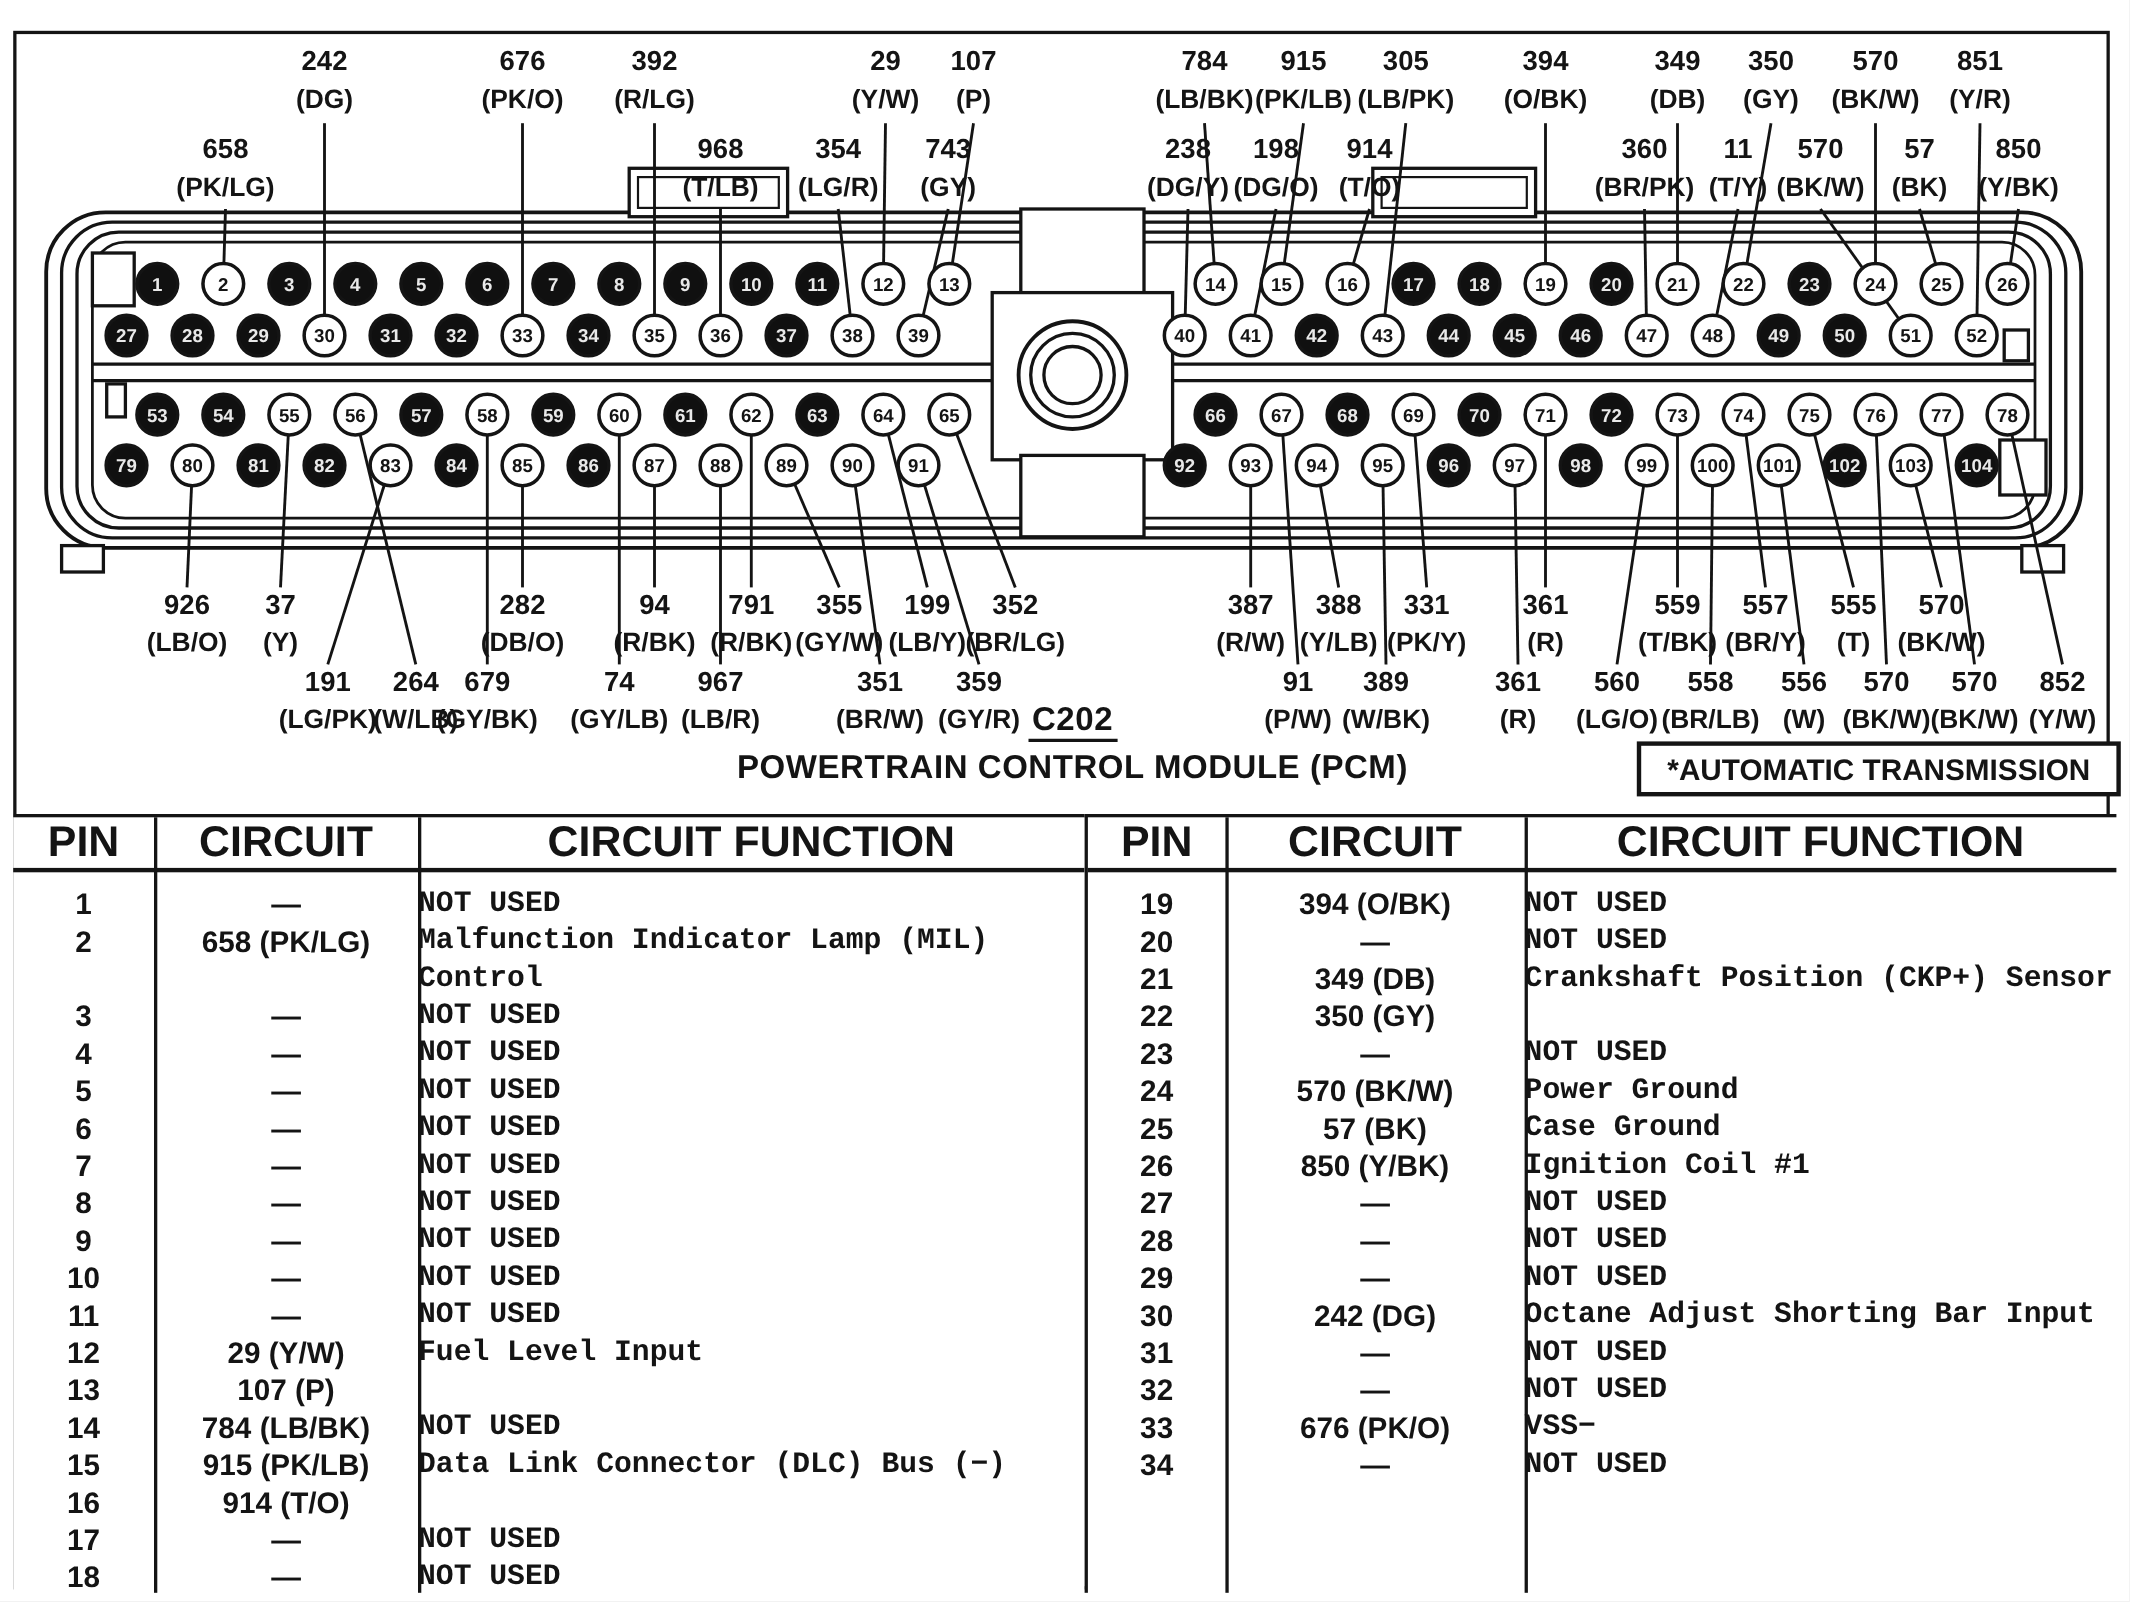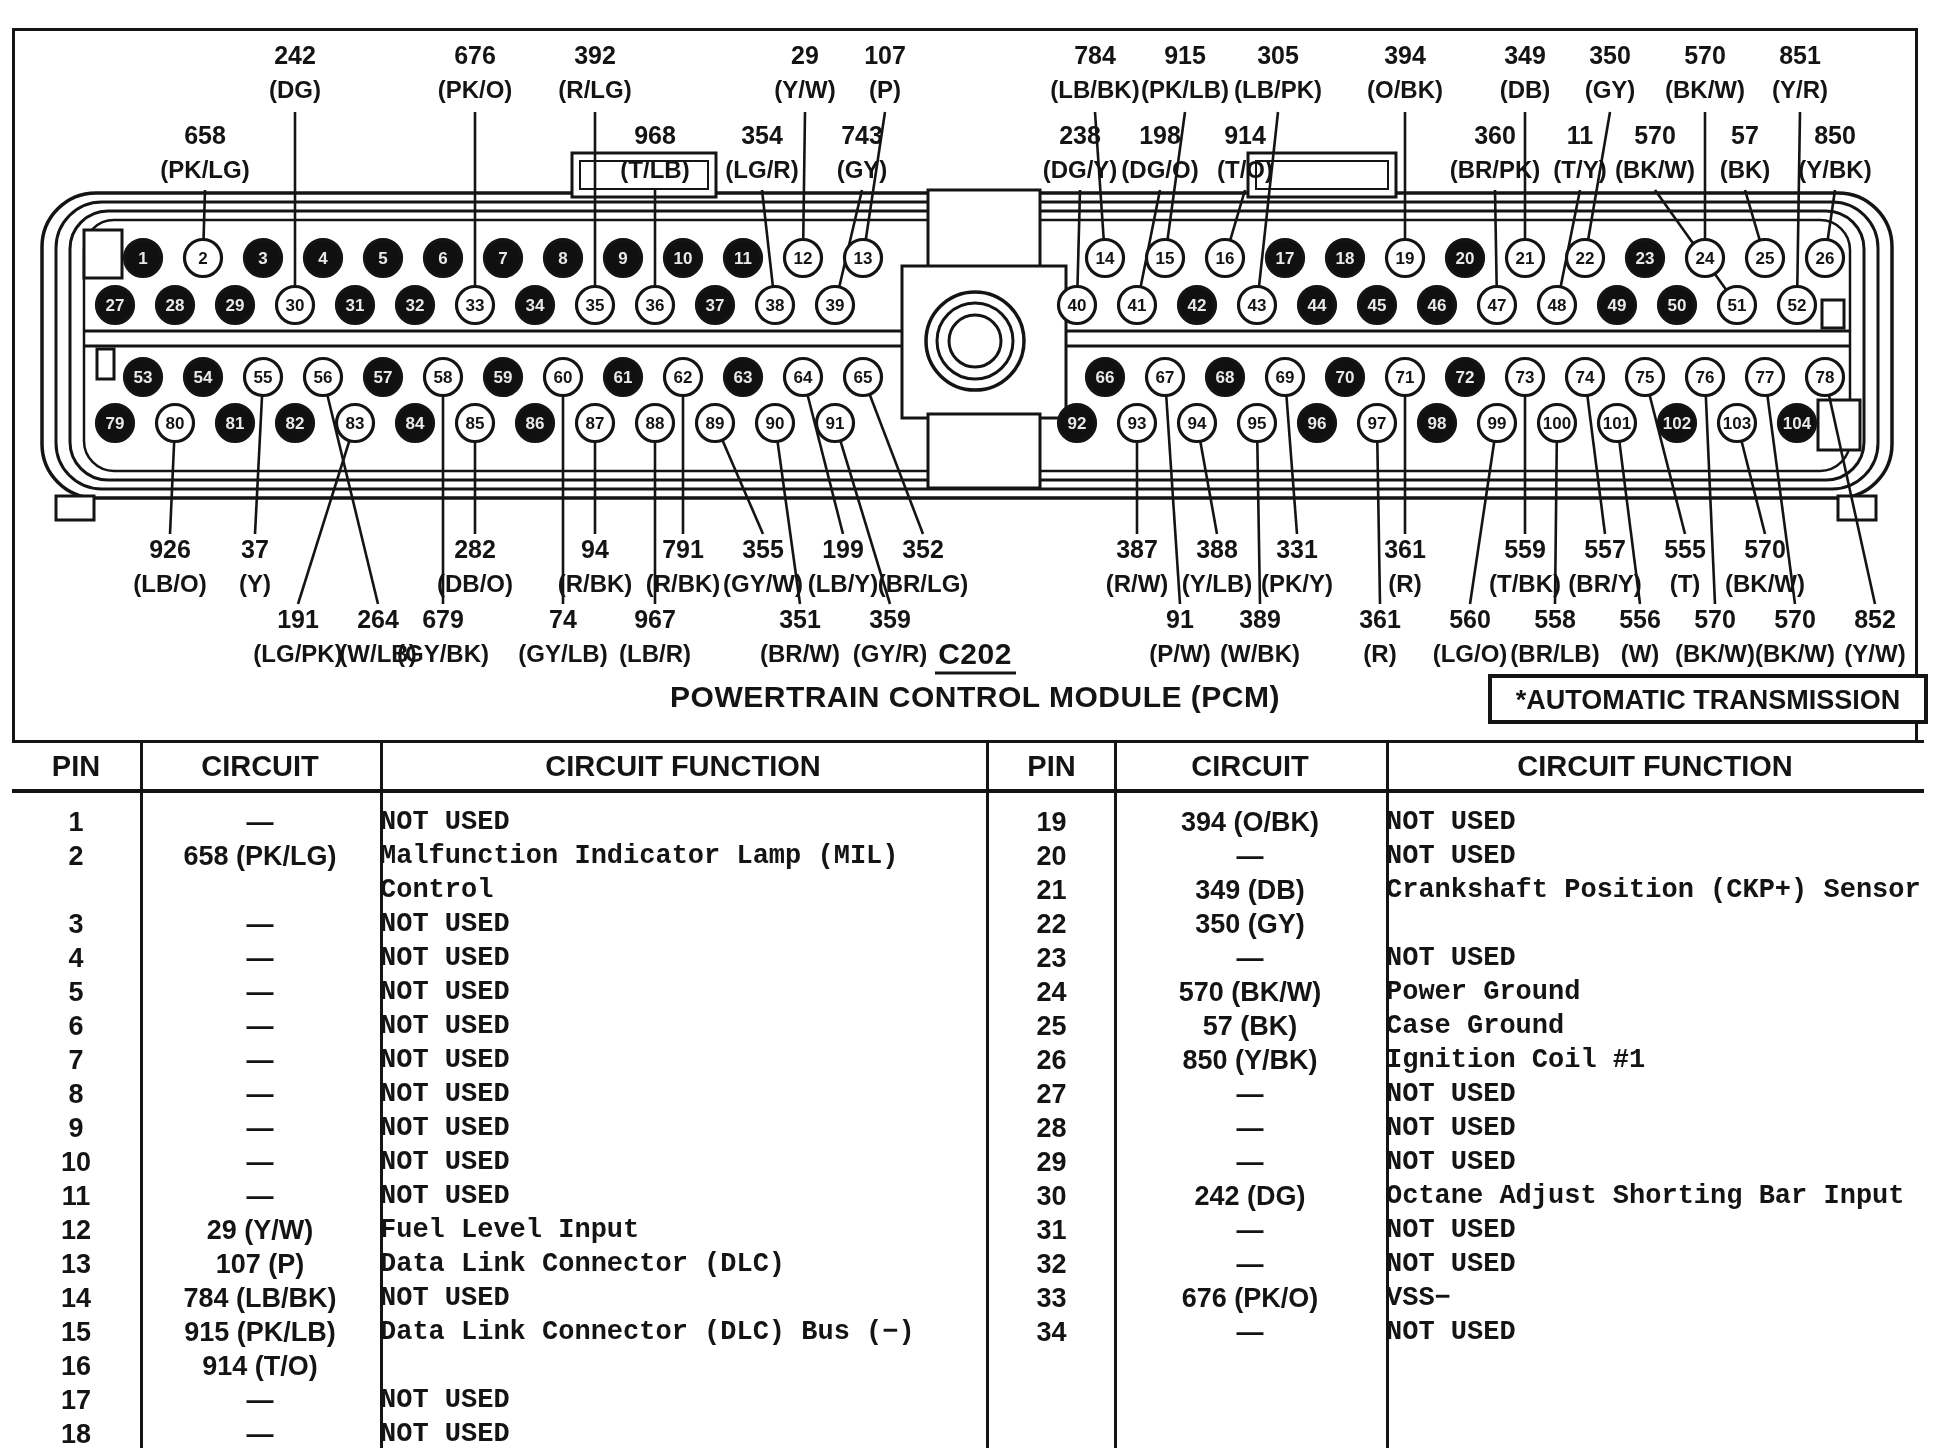--- a/index.html
+++ b/index.html
@@ -20,21 +20,21 @@
   .pinw{fill:#ffffff; stroke:#141414; stroke-width:3.2;}
   .pinb{fill:#101010; stroke:#141414; stroke-width:3.2;}
   .pntw{font-size:17px; font-weight:bold; fill:#141414; text-anchor:middle;}
   .pntb{font-size:17px; font-weight:bold; fill:#e9e9e9; text-anchor:middle;}
   .notetxt{font-size:27px; font-weight:bold; fill:#141414; text-anchor:middle;}
   
   .dtable{position:absolute; top:740px; height:708px; background:#fff; box-sizing:border-box; border-top:3px solid #141414;}
   #tableL{left:12px; width:974px;}
   #tableR{left:986px; width:938px; border-left:3px solid #141414;}
   .thead{position:relative; height:46px; border-bottom:4px solid #141414; display:flex; align-items:center;
-    font-weight:bold; font-size:29px;}
+    font-weight:bold; font-size:39px;}
   .hc{text-align:center;}
   .vline{position:absolute; top:0; bottom:0; width:3px; background:#141414;}
   .tbody{position:relative; padding-top:12px;}
   .trow{display:flex; height:34px; align-items:center; font-size:27px; font-weight:bold;}
   .cp{text-align:center;}
   .cc{text-align:center;}
   .cf{flex:1; white-space:nowrap;font-family:Liberation Mono, monospace;}
   #tableL .cp,#tableL .hc1{width:128px;}
   #tableL .cc,#tableL .hc2{width:240px;}
   #tableL .hc3{flex:1;}
@@ -661,21 +661,20 @@
           <div class="cf">NOT USED</div>
         </div>
         <div class="trow">
           <div class="cp">12</div>
           <div class="cc">29 (Y/W)</div>
           <div class="cf">Fuel Level Input</div>
         </div>
         <div class="trow">
           <div class="cp">13</div>
           <div class="cc">107 (P)</div>
-          <div class="cf">Data Link Connector (DLC)</div>
         </div>
         <div class="trow">
           <div class="cp">14</div>
           <div class="cc">784 (LB/BK)</div>
           <div class="cf">NOT USED</div>
         </div>
         <div class="trow">
           <div class="cp">15</div>
           <div class="cc">915 (PK/LB)</div>
           <div class="cf">Data Link Connector (DLC) Bus (−)</div>

